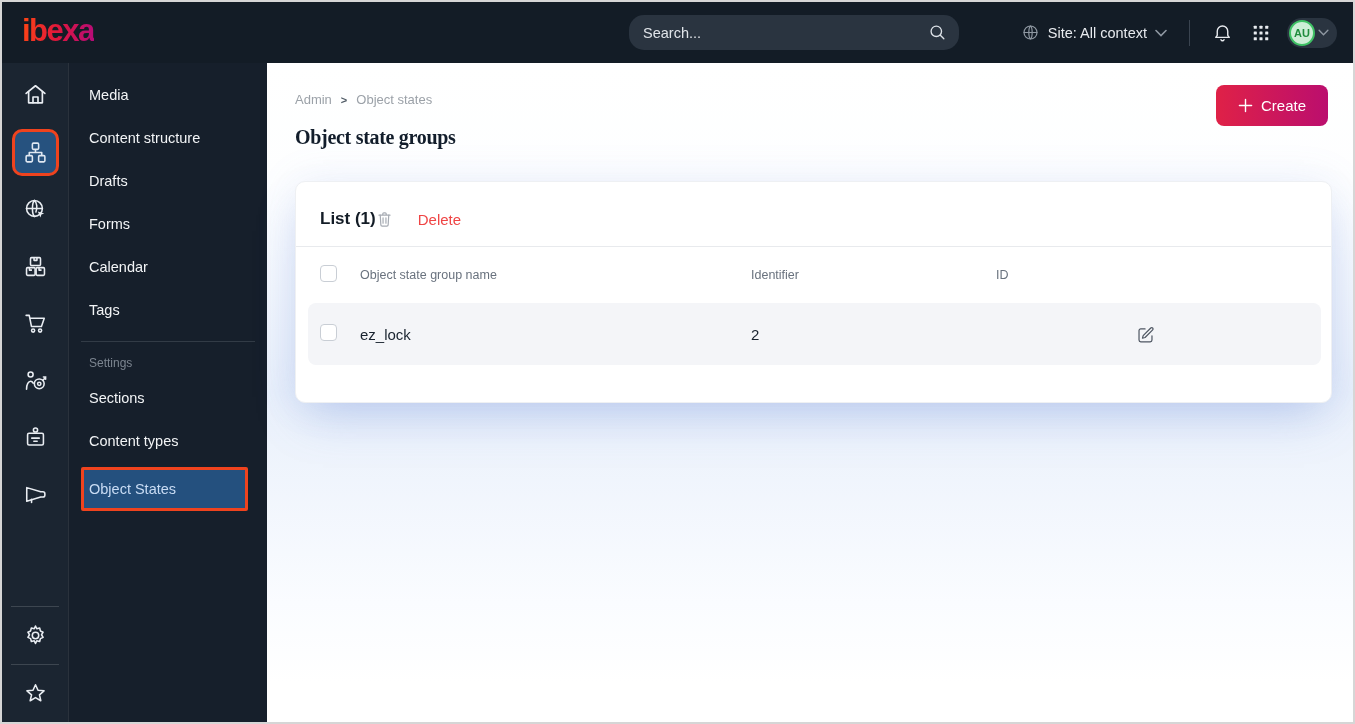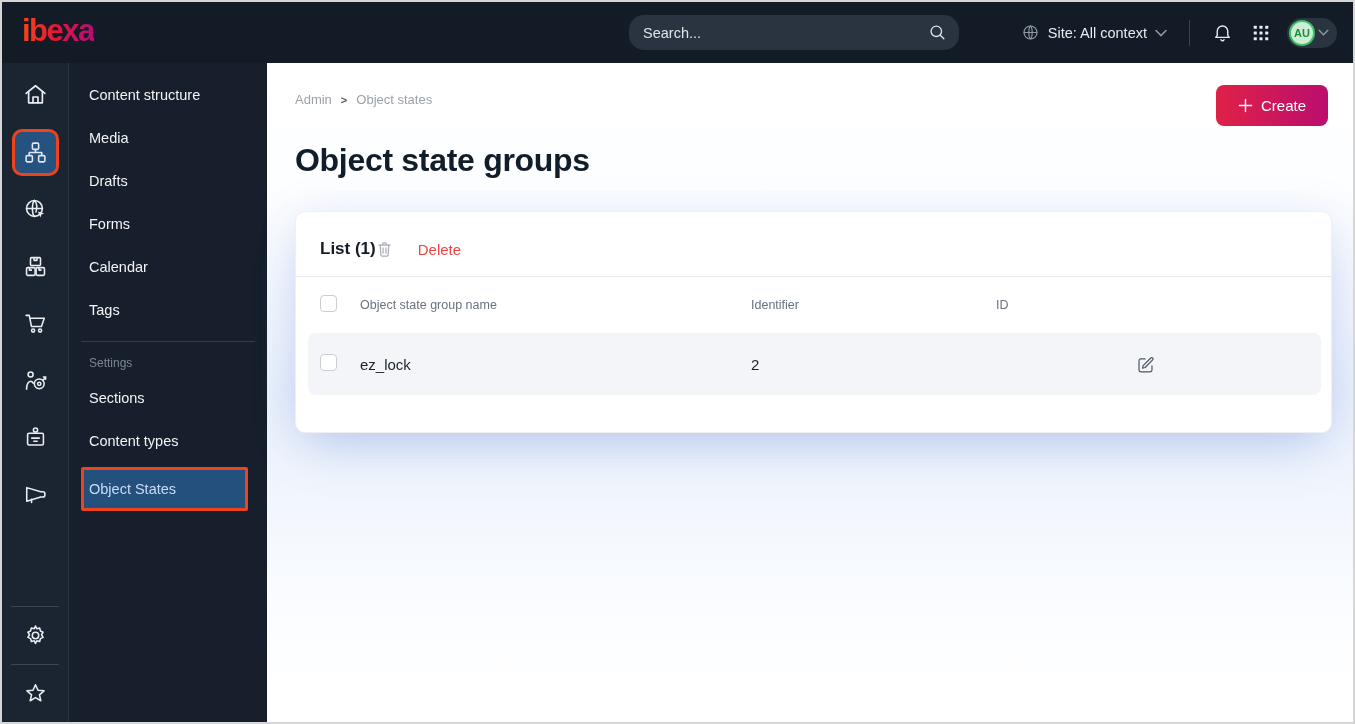--- a/index.html
+++ b/index.html
@@ -66,22 +66,22 @@
           background: linear-gradient(180deg, #ffffff 0px, #fdfeff 120px, #e9f0fb 330px,
                       #fafcff 540px, #ffffff 620px, #ffffff 100%); }
   .top-row { display: flex; justify-content: space-between; align-items: flex-start; height: 41px; }
   .breadcrumb { display: flex; align-items: center; gap: 9px; padding-top: 7px;
                 font-size: 13px; color: #9ba1a8; }
   .crumb-sep { color: #505b66; font-size: 11px; font-weight: 700; }
   .create-btn { height: 41px; padding: 0 22px; border: none; border-radius: 8px;
                 background: linear-gradient(90deg, #df2147 0%, #bb0e6e 100%);
                 color: #fff; font-size: 15px; font-weight: 500; display: flex;
                 align-items: center; gap: 8px; font-family: "Liberation Sans", sans-serif; }
-  .page-title { margin-top: 16px; font-size: 32px; font-weight: 800; color: #121d2b;
-                letter-spacing: -0.3px; }
+  .page-title { font-size: 20px; font-weight: 800; color: #121d2b;
+                letter-spacing: -0.3px; font-family: Liberation Serif, serif; }
 
   .card { margin-top: 32px; width: 1037px; background: #fff; border: 1px solid #eef0f3;
           border-radius: 10px; box-shadow: 0 22px 45px -12px rgba(105,140,215,0.35),
           0 0 40px rgba(120,150,220,0.12); }
   .card-header { height: 65px; padding: 10px 24px 0 24px; display: flex;
                  align-items: center; 
                  border-bottom: 1px solid #e8eaed; }
   .card-title { font-size: 17px; font-weight: 700; color: #131c26; }
   .delete-btn { display: flex; align-items: center; gap: 25px; background: none; border: none;
                 color: #ef4444; font-size: 15px; margin-right: 14px;
@@ -280,22 +280,22 @@
       <button class="rail-item">
         <span>
           <svg width="25" height="25" viewBox="0 0 24 24" fill="none" stroke="currentColor" stroke-width="1.5" stroke-linejoin="round">
             <path d="M12 3.6l2.4 5.3 5.8.5-4.4 3.9 1.3 5.7-5.1-3.1-5.1 3.1 1.3-5.7-4.4-3.9 5.8-.5z"></path>
           </svg>
         </span>
       </button>
     </nav>
 
     <nav class="menu">
+      <button class="menu-item">Media</button>
       <button class="menu-item">Content structure</button>
-      <button class="menu-item">Media</button>
       <button class="menu-item">Drafts</button>
       <button class="menu-item">Forms</button>
       <button class="menu-item">Calendar</button>
       <button class="menu-item">Tags</button>
 
       <div class="menu-divider"></div>
       <div class="menu-section">Settings</div>
 
       <button class="menu-item">Sections</button>
       <button class="menu-item">Content types</button>

